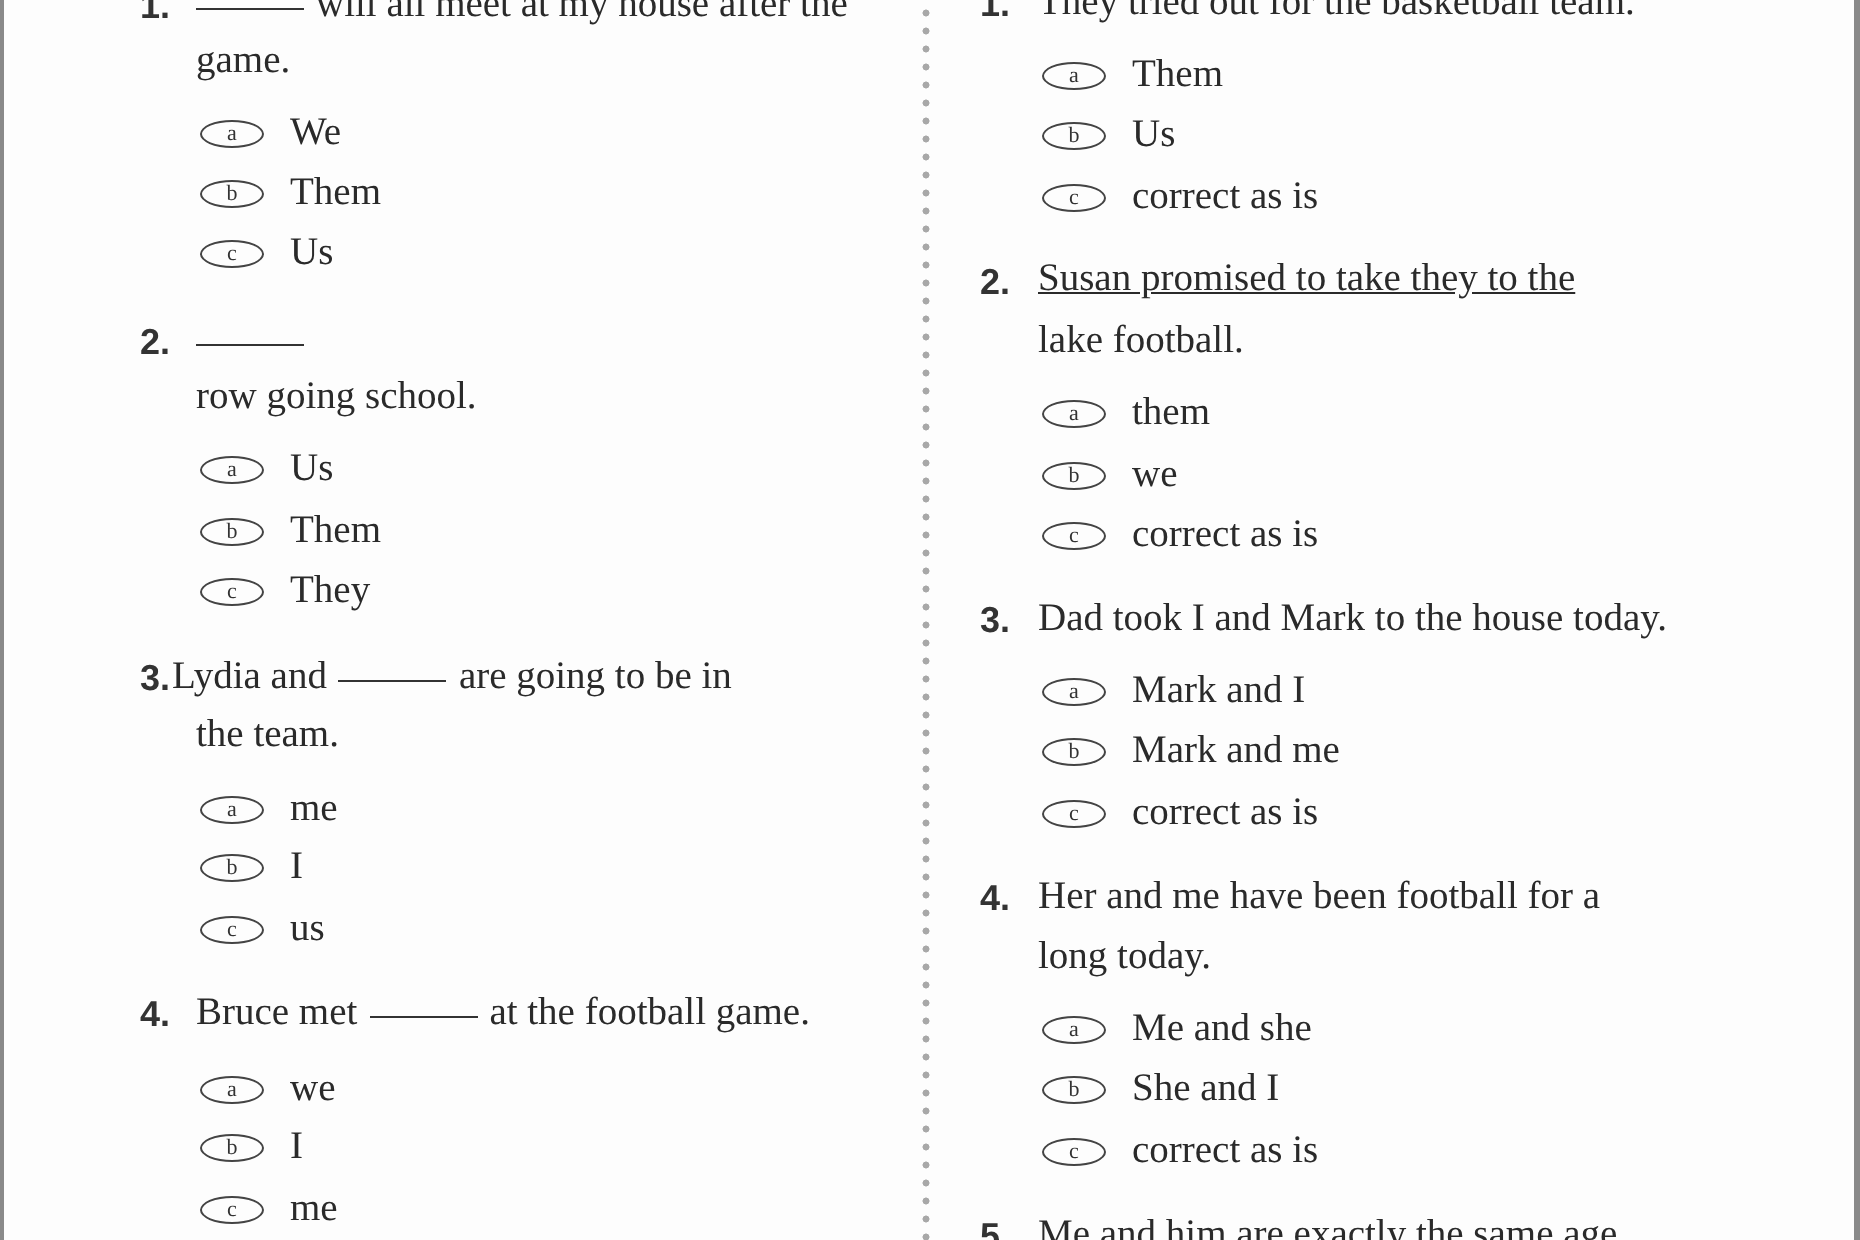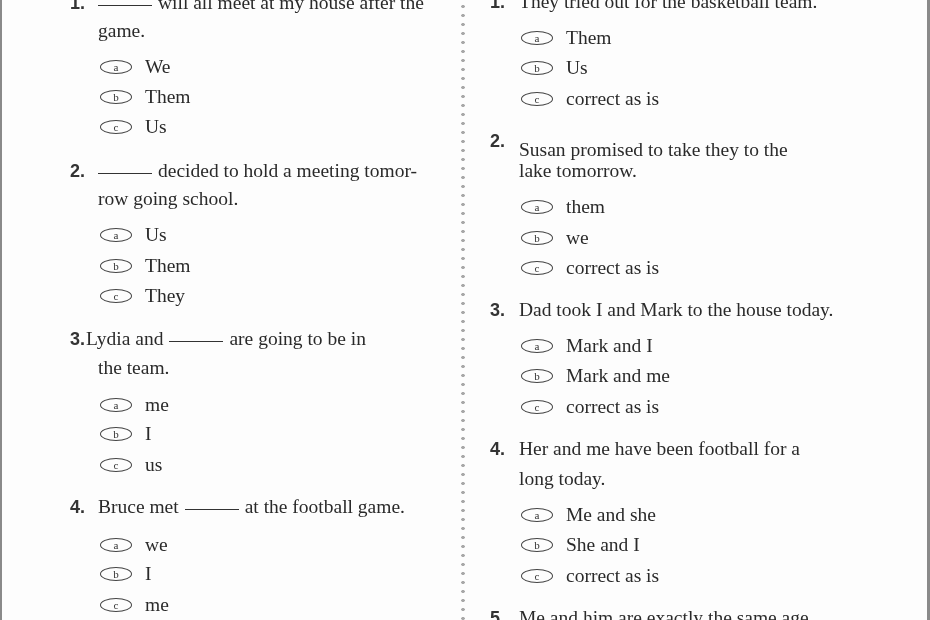--- a/index.html
+++ b/index.html
@@ -61,21 +61,21 @@
       <span class="opt-text">Them</span>
     </div>
     <div class="opt" style="left:100px; top:127px;">
       <span class="bubble">c</span>
       <span class="opt-text">Us</span>
     </div>
   </div>
 
   <div>
     <span class="num" style="left:70px; top:171px;">2.</span>
-    <div class="line" style="left:98px; top:171px;"><span class="blank"></span><span>decided to hold a meeting tomor-</span></div>
+    <div class="line" style="left:98px; top:171px;"><span class="blank"></span></div>
     <div class="line" style="left:98px; top:199px;">row going school.</div>
     <div class="opt" style="left:100px; top:235px;">
       <span class="bubble">a</span>
       <span class="opt-text">Us</span>
     </div>
     <div class="opt" style="left:100px; top:266px;">
       <span class="bubble">b</span>
       <span class="opt-text">Them</span>
     </div>
     <div class="opt" style="left:100px; top:296px;">
@@ -134,22 +134,22 @@
       <span class="opt-text">Us</span>
     </div>
     <div class="opt" style="left:521px; top:99px;">
       <span class="bubble">c</span>
       <span class="opt-text">correct as is</span>
     </div>
   </div>
 
   <div>
     <span class="num" style="left:490px; top:141px;">2.</span>
-    <div class="line" style="left:519px; top:150px;">Susan promised to take they to the</div>
-    <div class="line" style="left:519px; top:171px;">lake tomorrow.</div>
+    <div class="line" style="left:519px; top:140px;text-decoration:underline;">Susan promised to take they to the</div>
+    <div class="line" style="left:519px; top:171px;">lake football.</div>
     <div class="opt" style="left:521px; top:207px;">
       <span class="bubble">a</span>
       <span class="opt-text">them</span>
     </div>
     <div class="opt" style="left:521px; top:238px;">
       <span class="bubble">b</span>
       <span class="opt-text">we</span>
     </div>
     <div class="opt" style="left:521px; top:268px;">
       <span class="bubble">c</span>

